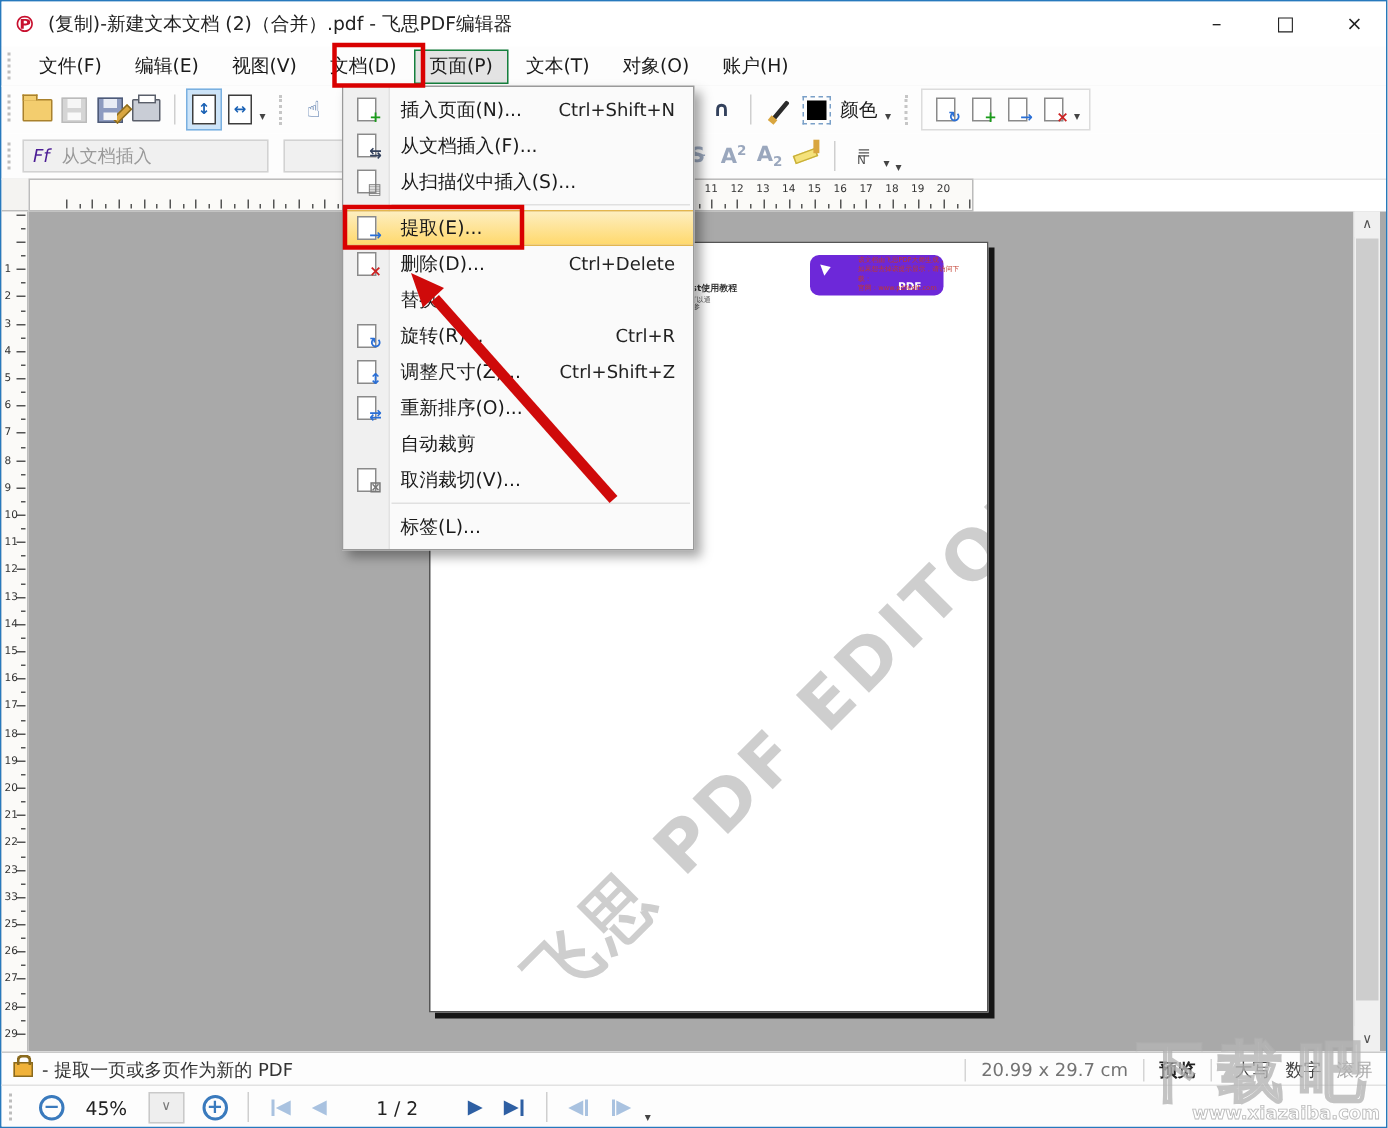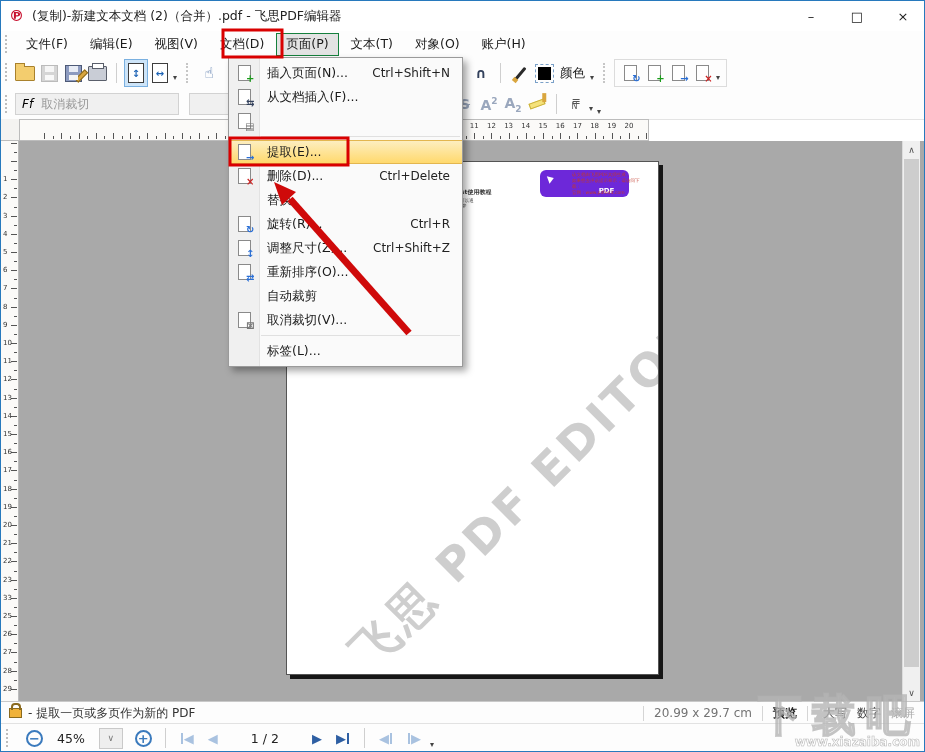--- a/index.html
+++ b/index.html
@@ -45,21 +45,21 @@
   .i-dropper:before{content:"";position:absolute;left:-1px;bottom:-3px;width:5px;height:4px;background:#d9a63f;}
   .i-swatch{width:13px;height:13px;background:#000;outline:1px dashed #7aa0c8;outline-offset:2px;}
   .lbl{font-size:12.5px;color:#1a1a1a;margin:0 4px;}
   .grp{border:1px solid #dcdcdc;display:flex;align-items:center;padding:1px 3px;height:28px;box-sizing:border-box;}
   
   .pg{width:11px;height:14px;background:#fff;border:1px solid #8a8a8a;position:relative;display:inline-block;}
   .pg b{position:absolute;right:-5px;bottom:-4px;font-size:10px;line-height:10px;font-weight:bold;font-family:"DejaVu Sans",sans-serif;}
   .b-green{color:#1a9c1a;} .b-blue{color:#2a6fd6;} .b-red{color:#cc2222;} .b-dark{color:#33415c;} .b-gray{color:#777;}
   
   .combo{height:20px;background:#f0f0f0;border:1px solid #d2d2d2;display:flex;align-items:center;font-size:12px;color:#999;padding:0 6px;}
-  .combo .ff{color:#000000;font-style:italic;margin-right:8px;font-size:12px;}
+  .combo .ff{color:#4c1d95;font-style:italic;margin-right:8px;font-size:12px;}
   .i-sup,.i-sub{font-size:14px;color:#9aa7bd;font-weight:bold;}
   .i-sup sup,.i-sub sub{font-size:9px;}
   .i-strike{font-size:14px;color:#9aa7bd;font-weight:bold;text-decoration:line-through;}
   .i-hl{width:14px;height:4px;background:#f5e27a;border:1px solid #c9b03a;transform:rotate(-20deg);position:relative;}
   .i-hl:before{content:"";position:absolute;right:-4px;top:-6px;width:4px;height:9px;background:#d9a63f;transform:rotate(20deg);}
   .i-lines{font-size:11px;color:#555;letter-spacing:0;line-height:5px;display:flex;flex-direction:column;align-items:flex-start;}
   .i-lines .nn{font-size:8px;color:#555;}
   
   .ruler-corner{position:absolute;left:0;top:118px;width:18px;height:22px;background:#f4f3f1;border-bottom:1px solid #bcbcbc;box-sizing:border-box;}
   .hruler{position:absolute;left:18px;top:118px;width:630px;height:22px;background:#fbfaf8;border:1px solid #bcbcbc;box-sizing:border-box;overflow:hidden;}
@@ -217,21 +217,21 @@
           </span>
         <span class="ovf-caret">▾</span>
       </span>
     </div>
   </div>
 
   <div class="tb2">
     <div class="tbrow" style="left:14px;">
       <span class="combo" style="width:150px;">
         <span class="ff">Ff</span>
-        <span>取消裁切</span>
+        <span>从文档插入</span>
       </span>
       <span class="combo" style="width:56px;margin-left:10px;"></span>
     </div>
     <div class="tbrow" style="left:452px;">
       <span class="tbtn">
           <span class="i-strike">S</span>
         </span>
       <span class="tbtn">
           <span class="i-sup"><span>A</span><sup>2</sup></span>
         </span>
@@ -535,20 +535,21 @@
         </span>
       <span class="ml">从文档插入(F)...</span>
         <span class="ms"></span>
     </div>
     <div class="mrow">
       <span class="ic">
           <span class="pg">
             <b class="b-gray">▤</b>
           </span>
         </span>
+      <span class="ml">从扫描仪中插入(S)...</span>
         <span class="ms"></span>
     </div>
     <div class="msep"></div>
     <div class="mrow hl">
       <span class="ic">
           <span class="pg">
             <b class="b-blue">→</b>
           </span>
         </span>
       <span class="ml">提取(E)...</span>

